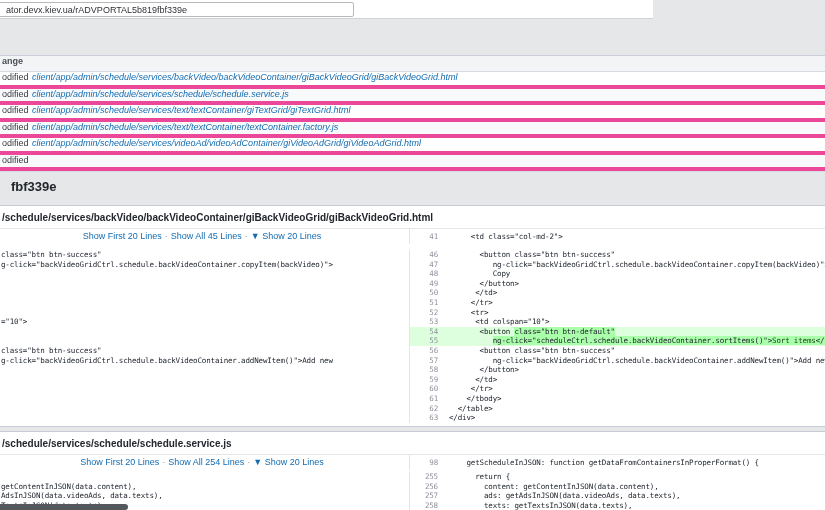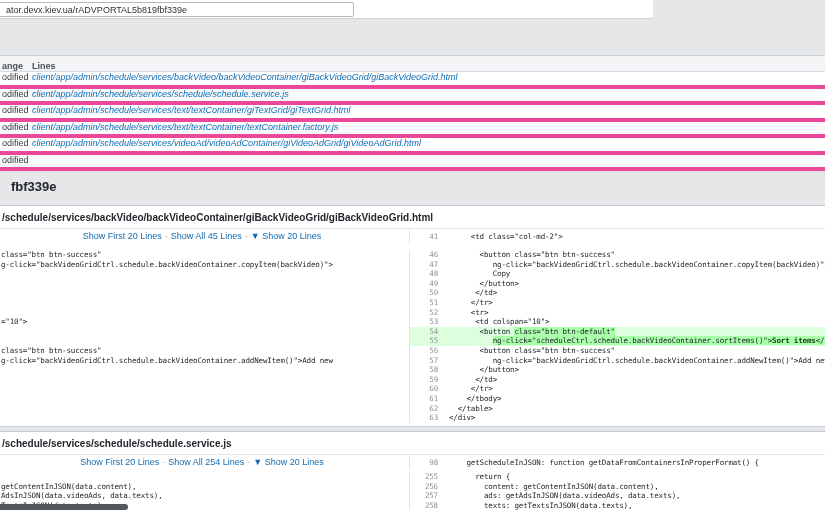--- a/index.html
+++ b/index.html
@@ -10,21 +10,21 @@
   .browser-bar { position:absolute; top:0; left:0; width:653px; height:19px;
                  background:#fff; border-bottom:1px solid #d2d2d2; }
   .omnibox { position:absolute; top:2px; left:-36px; width:390px; height:15px;
              border:1px solid #b9b9b9; border-radius:2px; background:#fff; }
   .omnibox span { position:absolute; left:41px; top:2px; font-size:9px; color:#2f3237; white-space:nowrap; }
 
   
   .changes { position:absolute; top:55px; left:0; width:825px; background:#fff;
              border-top:1px solid #c9ced8; border-bottom:1px solid #d7dae0; font-size:9px; }
   .chdr { display:flex; height:16px; background:#f3f4f6; border-bottom:1px solid #d7dae0;
-          font-weight:bold; color:#4b4f57; align-items:flex-end; }
+          font-weight:bold; color:#4b4f57; align-items:flex-start;flex-direction:column; }
   .col-change { flex:0 0 30px; padding-left:2px; overflow:hidden; white-space:nowrap; }
   .col-path { flex:1; padding-left:2px; overflow:hidden; white-space:nowrap; }
   .crow { display:flex; height:16.5px; border-bottom:4px solid #ec4899; background:#fff; }
   .crow:nth-child(even) { background:#f8f9fb; }
   .crow .col-change { color:#363a41; }
   .plink { color:#136cb2; cursor:pointer;font-style:italic; }
 
   
   .commit-heading { position:absolute; top:179px; left:11px; font-size:13px; font-weight:bold; color:#23262c; }
 
@@ -48,21 +48,21 @@
 
   .rows-1 { padding-top:6px; padding-bottom:3px; }
   .rows-2 { padding-top:2px; }
   .drow { display:flex; height:9.6px; line-height:9.6px; white-space:pre; overflow:hidden; }
   .dold { flex:0 0 414px; overflow:hidden; padding-left:6px; white-space:pre; }
   .dnum { flex:0 0 34px; text-align:right; padding-right:5px; color:#8e939b;
           border-left:1px solid #e2e5ea; white-space:pre; }
   .dnew { flex:1; overflow:hidden; padding-left:6px; white-space:pre; }
   .drow.added .dnum, .drow.added .dnew { background:#ddffdd; }
   .h { background:#aaffaa; }
-  .b { font-weight:bold; color:#143d14;text-align:right; }
+  .b { font-weight:normal; color:#143d14;text-align:right; }
 
   
   .hscroll-thumb { position:absolute; left:0; top:504px; width:128px; height:6px;
                    background:#54575c; border-radius:0 3px 3px 0; z-index:50; }
 </style>
 </head>
 <body>
 
 <div class="browser-bar">
   <div class="omnibox">

